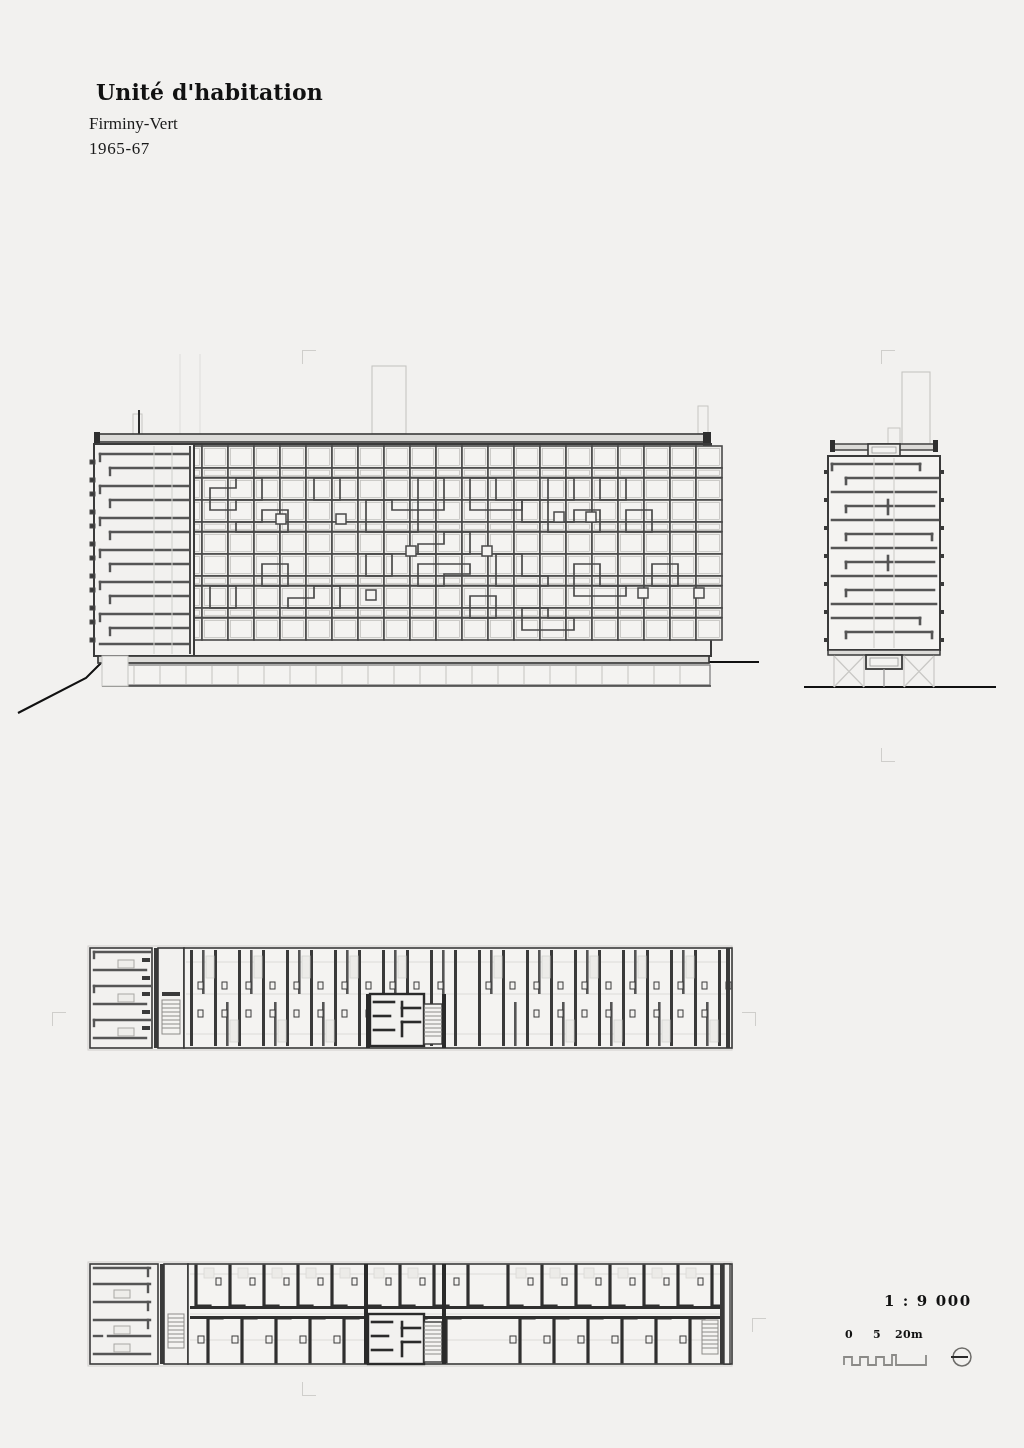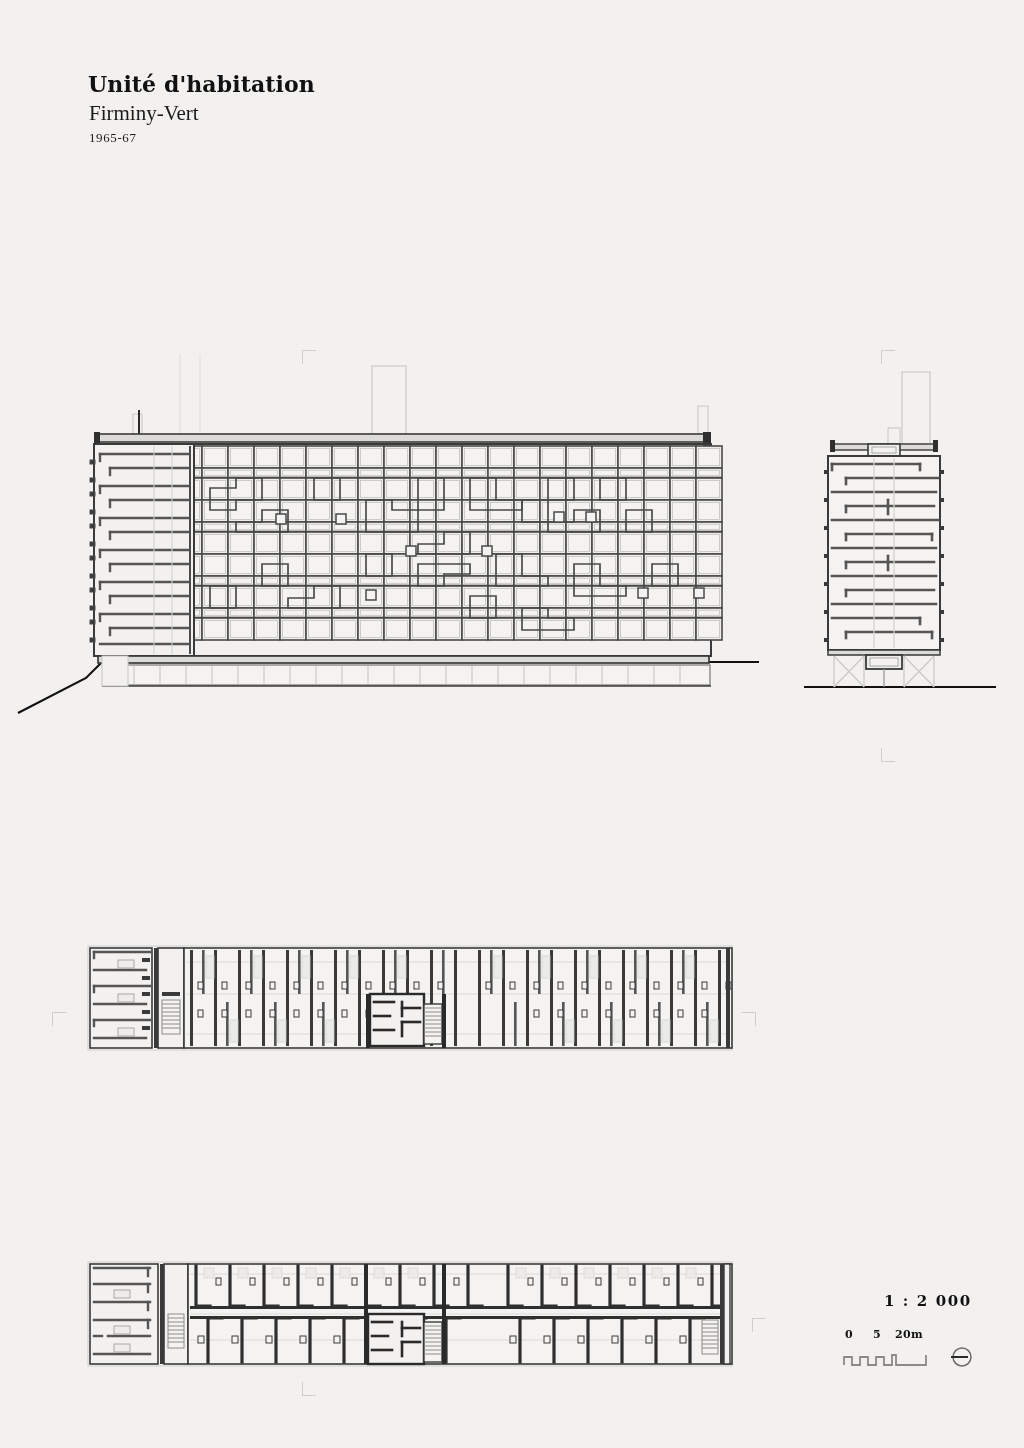--- a/index.html
+++ b/index.html
@@ -11,29 +11,29 @@
     overflow:hidden;
     position:relative;
   }
   .sheet{position:absolute;inset:0;}
 
   
   .titleblock{position:absolute;left:88px;top:72px;}
   .t-main{
     font-family:"DejaVu Serif",serif;
     font-weight:700;font-size:22px;letter-spacing:.1px;
-    line-height:1.12;color:#111;margin:0;
+    line-height:1.12;color:#111;margin:8px;
   }
   .t-sub{
     font-family:"Liberation Serif",serif;
-    font-size:21px;line-height:1.35;color:#1a1a1a;margin:2px 0 0 1px;
+    font-size:17px;line-height:1.35;color:#1a1a1a;margin:2px 0 0 1px;
   }
   .t-date{
     font-family:"Liberation Serif",serif;
-    font-size:13px;line-height:1.35;color:#1a1a1a;margin:2px 0 0 1px;
+    font-size:17px;line-height:1.35;color:#1a1a1a;margin:2px 0 0 1px;
     letter-spacing:.6px;
   }
 
   
   .crop{position:absolute;width:14px;height:14px;}
   .crop::before,.crop::after{content:"";position:absolute;background:#cfcecb;}
   .crop::before{left:0;top:0;width:1px;height:14px;}
   .crop::after{left:0;top:0;width:14px;height:1px;}
   .crop.tr::before{left:13px;}
   .crop.tr::after{left:0;}
@@ -993,21 +993,21 @@
         <line x1="622" y1="78" x2="638" y2="78"></line>
           <line x1="622" y1="82" x2="638" y2="82"></line>
         <line x1="622" y1="86" x2="638" y2="86"></line>
           <line x1="622" y1="90" x2="638" y2="90"></line>
         <line x1="622" y1="94" x2="638" y2="94"></line>
       </g>
     </svg>
   </div>
 
   <div class="scaleblock">
-    <div class="scale-ratio">1 : 2 000</div>
+    <div class="scale-ratio">1 : 9 000</div>
     <div class="scale-row">
       <span class="scale-lbl" style="left:5px;top:0;">0</span>
       <span class="scale-lbl" style="left:33px;top:0;">5</span>
       <span class="scale-lbl" style="left:55px;top:0;">20m</span>
       <svg width="160" height="24" viewBox="0 0 160 24" style="position:absolute;left:0;top:17px;">
         <path d="M4 20 V12 H12 V20 H20 V12 H28 V20 H36 V12 H44 V20 H52 V10 H56 V20 H86 V10" fill="none" stroke="#8b8a87" stroke-width="1.8" stroke-linejoin="miter"></path>
 
         <g>
           <circle cx="122" cy="12" r="9" fill="none" stroke="#6e6d6a" stroke-width="1.5"></circle>
           <line x1="111" y1="12" x2="128" y2="12" stroke="#2a2a2a" stroke-width="2"></line>

